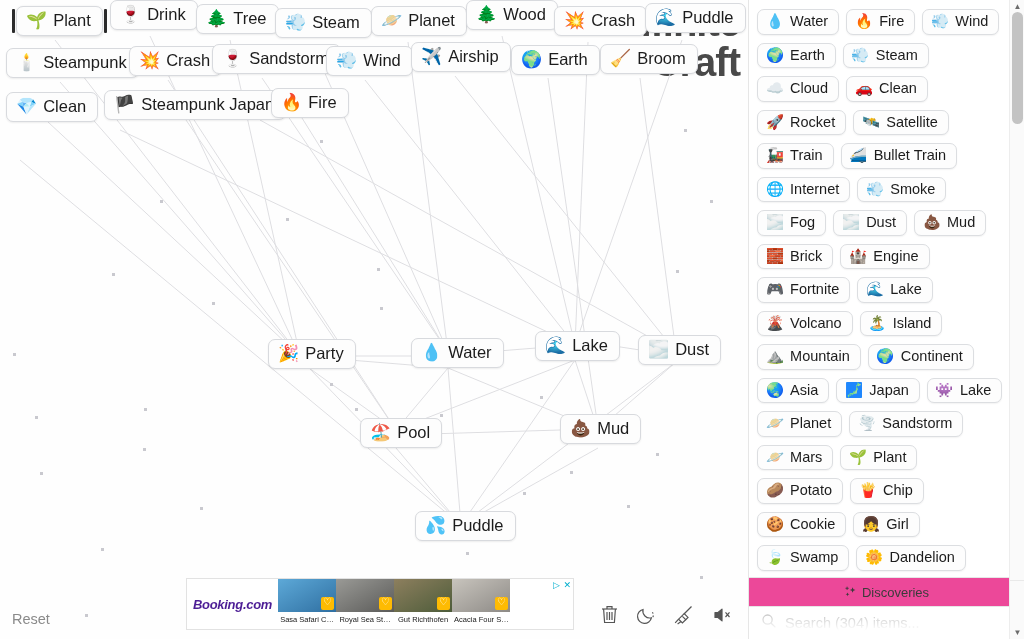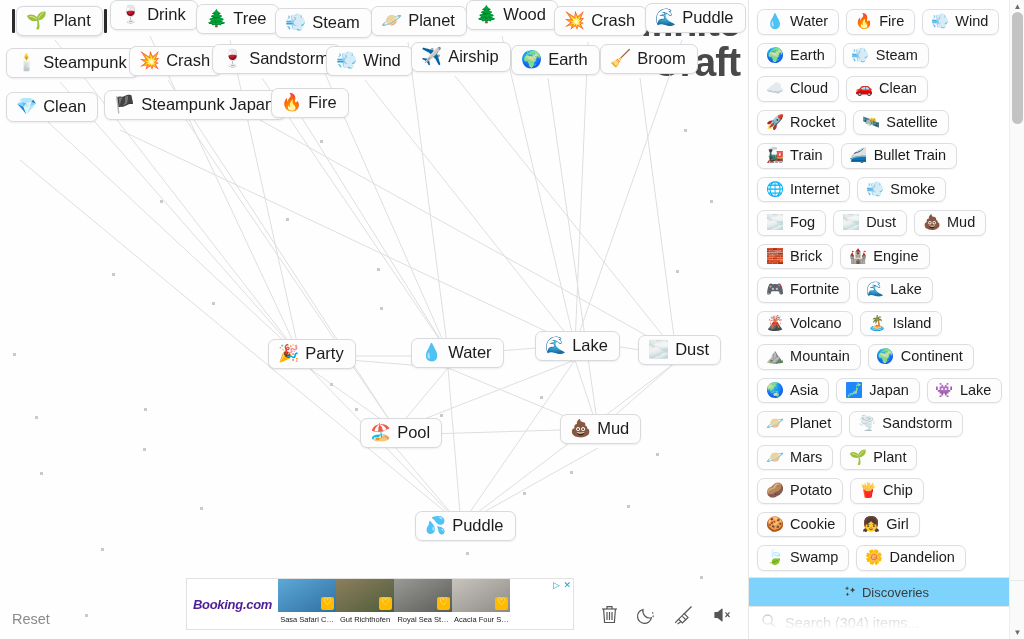--- a/index.html
+++ b/index.html
@@ -143,21 +143,21 @@
 
   #sb-fade {
     position: absolute; left: 0; right: 0; bottom: 0; height: 30px;
     background: linear-gradient(to bottom, rgba(255,255,255,0), #fff 72%);
     pointer-events: none; z-index: 3;
   }
 
   #tabs {
     display: flex; height: 29px; flex: 0 0 29px;
     border-top: 1px solid #e6e6e6;
-    background: #7dd3fc;
+    background: #ec4899;
   }
   .tab {
     flex: 1; display: flex; align-items: center; justify-content: center;
     gap: 5px; font-size: 13px; color: #3b3b3b; cursor: pointer;
   }
   .tab + .tab { border-left: 1px solid #ececec; }
   .tab svg { display: block; }
 
   #searchrow {
     display: flex; align-items: center; gap: 8px;
@@ -381,30 +381,30 @@
     <div id="adbanner">
       <div class="ad-brand">Booking.com</div>
       <div id="ad-cards" style="display: flex;">
           <div class="ad-card">
             <div class="ad-thumb" style="background: linear-gradient(150deg, rgb(93, 169, 216), rgb(47, 111, 161));">
               <div class="ad-heart"></div>
             </div>
             <div class="ad-label">Sasa Safari C…</div>
           </div>
           <div class="ad-card">
+            <div class="ad-thumb" style="background: linear-gradient(150deg, rgb(154, 154, 150), rgb(90, 90, 88));">
+              <div class="ad-heart"></div>
+            </div>
+            <div class="ad-label">Royal Sea St…</div>
+          </div>
+          <div class="ad-card">
             <div class="ad-thumb" style="background: linear-gradient(150deg, rgb(141, 127, 94), rgb(77, 92, 58));">
               <div class="ad-heart"></div>
             </div>
             <div class="ad-label">Gut Richthofen</div>
-          </div>
-          <div class="ad-card">
-            <div class="ad-thumb" style="background: linear-gradient(150deg, rgb(154, 154, 150), rgb(90, 90, 88));">
-              <div class="ad-heart"></div>
-            </div>
-            <div class="ad-label">Royal Sea St…</div>
           </div>
           <div class="ad-card">
             <div class="ad-thumb" style="background: linear-gradient(150deg, rgb(200, 196, 189), rgb(141, 138, 134));">
               <div class="ad-heart"></div>
             </div>
             <div class="ad-label">Acacia Four S…</div>
           </div>
         </div>
       <div class="ad-tri">▷</div>
       <div class="ad-x">✕</div>

